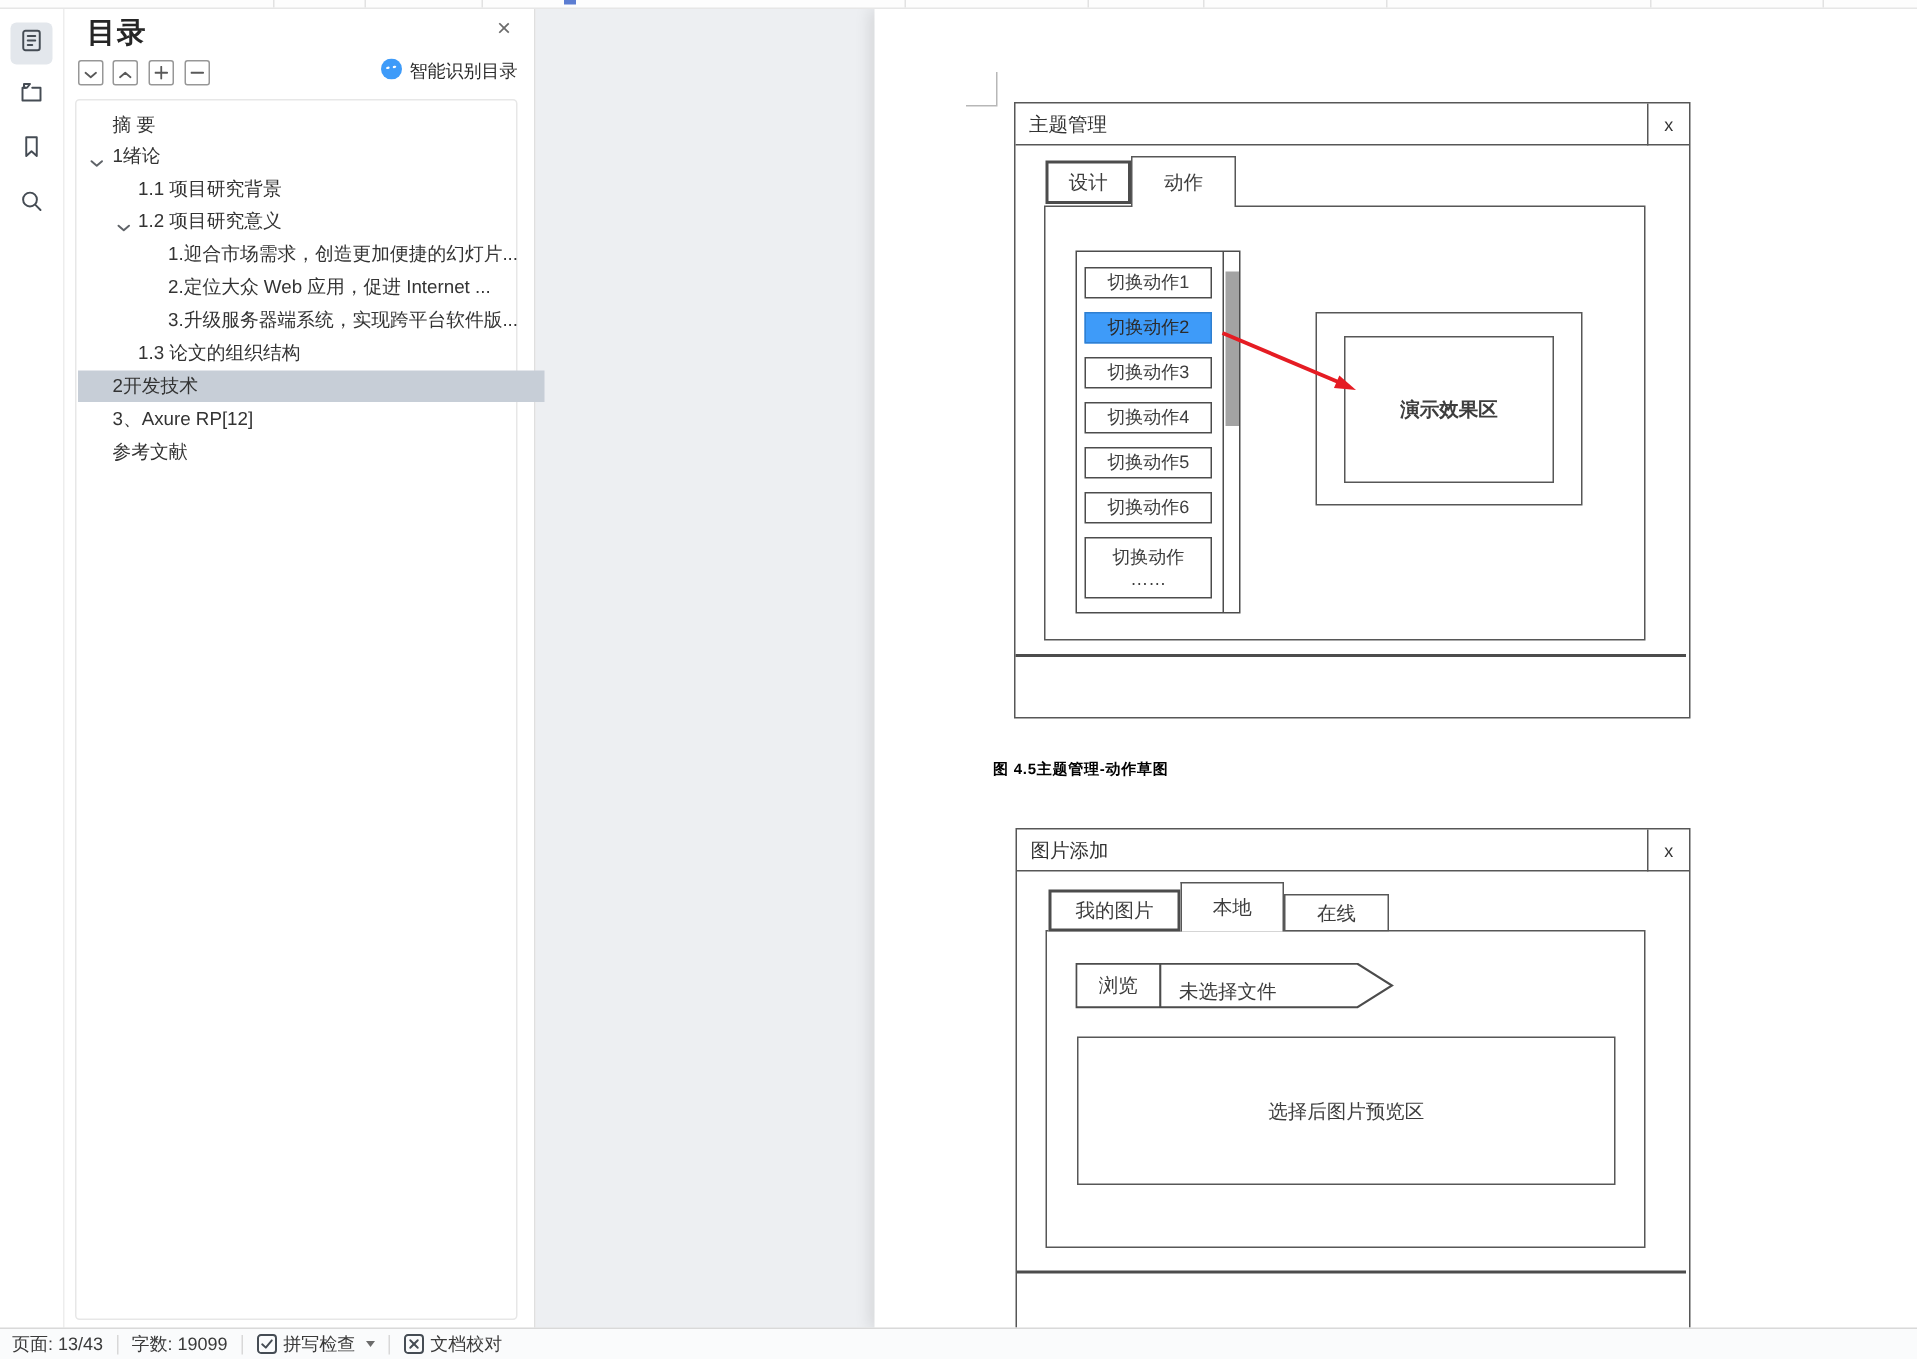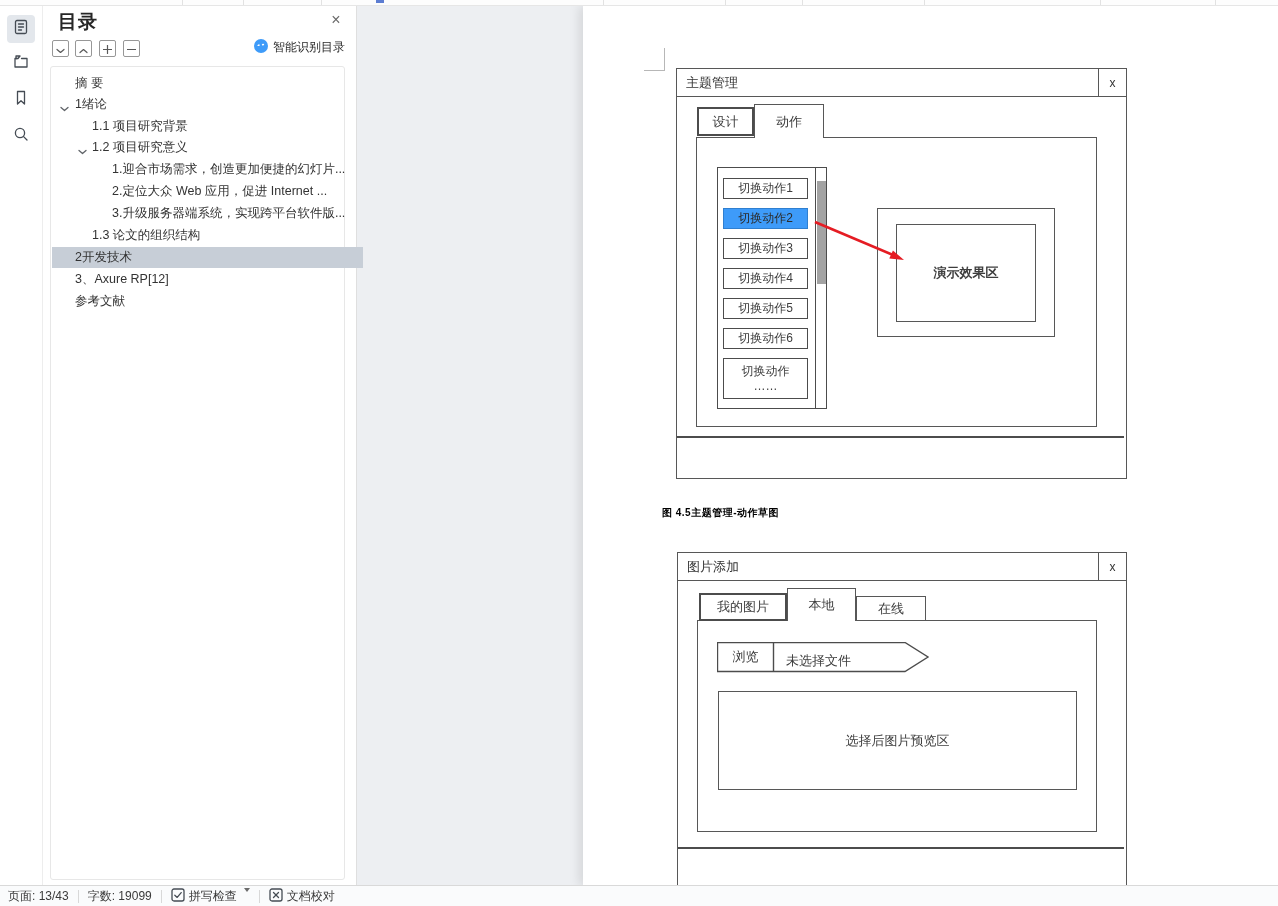--- a/index.html
+++ b/index.html
@@ -49,21 +49,21 @@
   .action-more{flex-direction:column;line-height:15px;}
   .list-divider{position:absolute;left:97px;top:0;bottom:0;width:1px;background:#4c4c4c;}
   .list-thumb{position:absolute;left:99px;top:13px;width:9px;height:103px;background:#a3a3a3;}
   .footer-line{position:absolute;height:2px;background:#4c4c4c;z-index:2;}
   .caption{position:absolute;left:662px;top:506px;font-size:10px;font-weight:bold;color:#000;letter-spacing:0.5px;z-index:2;}
   .center-label{display:flex;align-items:center;justify-content:center;font-size:13px;color:#3d3d3d;}
   .banner-label{position:absolute;display:flex;align-items:center;font-size:13px;color:#3d3d3d;}
   
   .status-bar{position:absolute;left:0;bottom:0;width:1278px;height:20px;background:#fafbfc;border-top:1px solid #d9d9d9;z-index:10;display:flex;align-items:center;font-size:12px;color:#3a3a3a;}
   .sb-sep{width:1px;height:13px;background:#d8d8d8;margin:0 9px;}
-  .sb-item{display:flex;gap:4px;}
+  .sb-item{display:flex;align-items:center;gap:4px;}
   .sb-icon svg{display:block;}
   .caret-down{width:0;height:0;border-left:3.5px solid transparent;border-right:3.5px solid transparent;border-top:4px solid #6b6b6b;margin-left:3px;}
 </style>
 </head>
 <body>
 
 <div class="screen">
 
   <div class="top-strip">
     <div class="vline" style="left:182px"></div>

